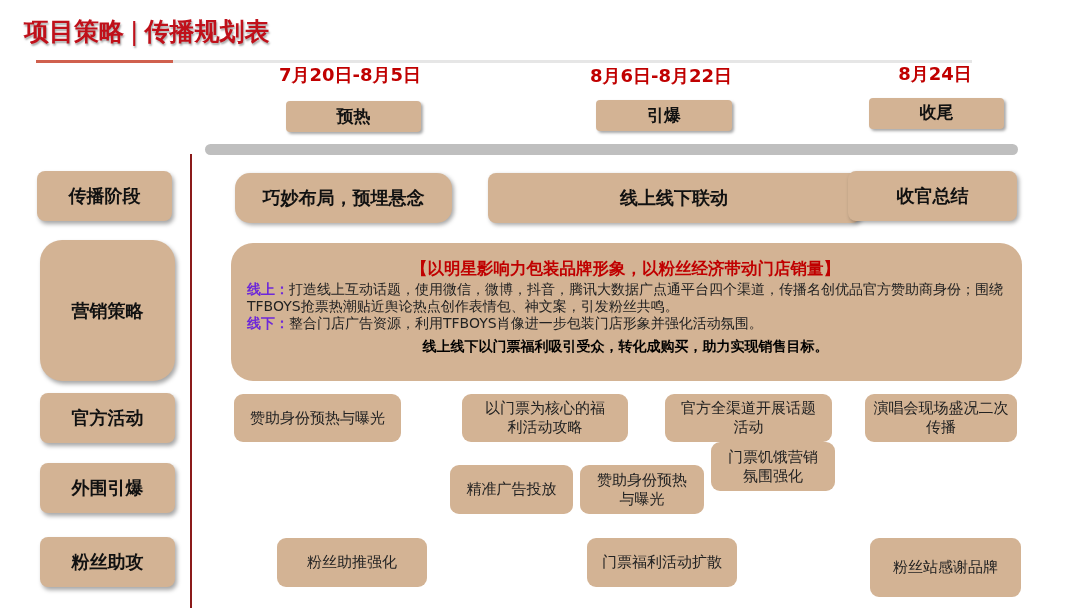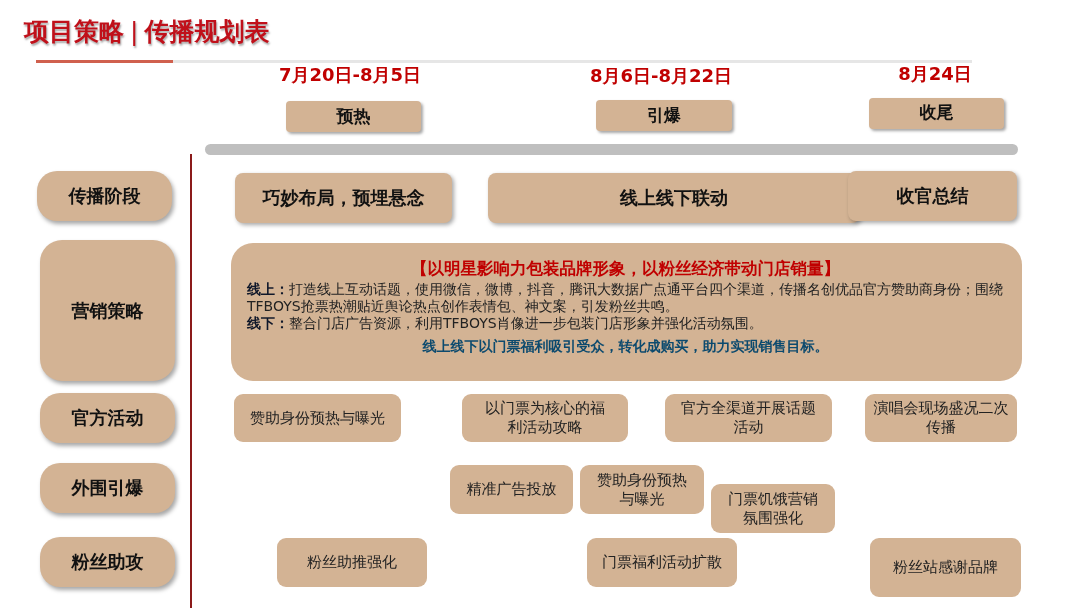--- a/index.html
+++ b/index.html
@@ -23,21 +23,21 @@
     font-size: 18px; font-weight: bold; color: #c00000; white-space: nowrap;
   }
   .phase {
     background: #d3b394; border-radius: 4px; text-align: center;
     font-size: 17px; font-weight: bold; color: #111;
     box-shadow: 2px 2px 3px rgba(0,0,0,0.35);
   }
   .timeline-bar { left: 205px; top: 144px; width: 813px; height: 11px; background: #bfbfbf; border-radius: 6px; }
   .vline { left: 190px; top: 154px; width: 2px; height: 454px; background: #8b1a1a; }
   .row-label {
-    background: #d3b394; border-radius: 20px;
+    background: #d3b394; border-radius: 8px;
     font-size: 18px; font-weight: bold; color: #111;
     display: flex; align-items: center; justify-content: center;
     box-shadow: 2px 3px 4px rgba(0,0,0,0.35);
   }
   .stage {
     background: #d3b394; border-radius: 8px;
     font-size: 18px; font-weight: bold; color: #111;
     display: flex; align-items: center; justify-content: center;
     box-shadow: 2px 2px 4px rgba(0,0,0,0.35);
   }
@@ -45,23 +45,23 @@
     left: 231px; top: 243px; width: 791px; height: 138px;
     background: #d3b394; border-radius: 22px;
     padding: 14px 18px 0 16px;
     color: #222;
   }
   .strategy .headline {
     text-align: center; color: #c00000; font-weight: bold; font-size: 16.5px;
     line-height: 24px; white-space: nowrap;
   }
   .strategy .para { font-size: 14px; line-height: 17px; }
-  .strategy .para b { color: #0f172a; }
+  .strategy .para b { color: #6d28d9; }
   .strategy .conclusion {
-    text-align: center; color: #0c4a6e; font-weight: bold; font-size: 14px;
+    text-align: center; color: #000000; font-weight: bold; font-size: 14px;
     margin-top: 5px; line-height: 18px;
   }
   .act {
     background: #d3b394; border-radius: 9px;
     font-size: 15px; color: #222; text-align: center;
     display: flex; align-items: center; justify-content: center;
     line-height: 19px; padding: 0 8px;
   }
 </style>
 </head>
@@ -81,21 +81,21 @@
 
 <div class="abs date" style="left:880px; top:62px; width:110px;">8月24日</div>
 <div class="abs phase" style="left:869px; top:98px; width:135px; height:31px; line-height:28px;">收尾</div>
 
 <div class="abs timeline-bar"></div>
 <div class="abs vline"></div>
 
 <div class="abs row-label" style="left:37px; top:171px; width:135px; height:50px;">
   <span>传播阶段</span>
 </div>
-<div class="abs stage" style="left:235px; top:173px; width:217px; height:50px;">
+<div class="abs stage" style="left:235px; top:173px; width:217px; height:50px;border-radius:15px;">
   <span>巧妙布局，预埋悬念</span>
 </div>
 <div class="abs stage" style="left:488px; top:173px; width:372px; height:50px;">
   <span>线上线下联动</span>
 </div>
 <div class="abs stage" style="left:848px; top:171px; width:169px; height:50px;">
   <span>收官总结</span>
 </div>
 
 <div class="abs row-label" style="left:40px; top:240px; width:135px; height:141px; border-radius:22px;">
@@ -126,21 +126,21 @@
 
 <div class="abs row-label" style="left:40px; top:463px; width:135px; height:50px;">
   <span>外围引爆</span>
 </div>
 <div class="abs act" style="left:450px; top:465px; width:123px; height:49px;">
   <span>精准广告投放</span>
 </div>
 <div class="abs act" style="left:580px; top:465px; width:124px; height:49px; padding:0 12px;">
   <span>赞助身份预热与曝光</span>
 </div>
-<div class="abs act" style="left:711px; top:484px; width:124px; height:49px; padding:16px 12px;">
+<div class="abs act" style="left:711px; top:442px; width:124px; height:49px; padding:16px 12px;">
   <span>门票饥饿营销氛围强化</span>
 </div>
 
 <div class="abs row-label" style="left:40px; top:537px; width:135px; height:50px;">
   <span>粉丝助攻</span>
 </div>
 <div class="abs act" style="left:277px; top:538px; width:150px; height:49px;">
   <span>粉丝助推强化</span>
 </div>
 <div class="abs act" style="left:587px; top:538px; width:150px; height:49px;">

